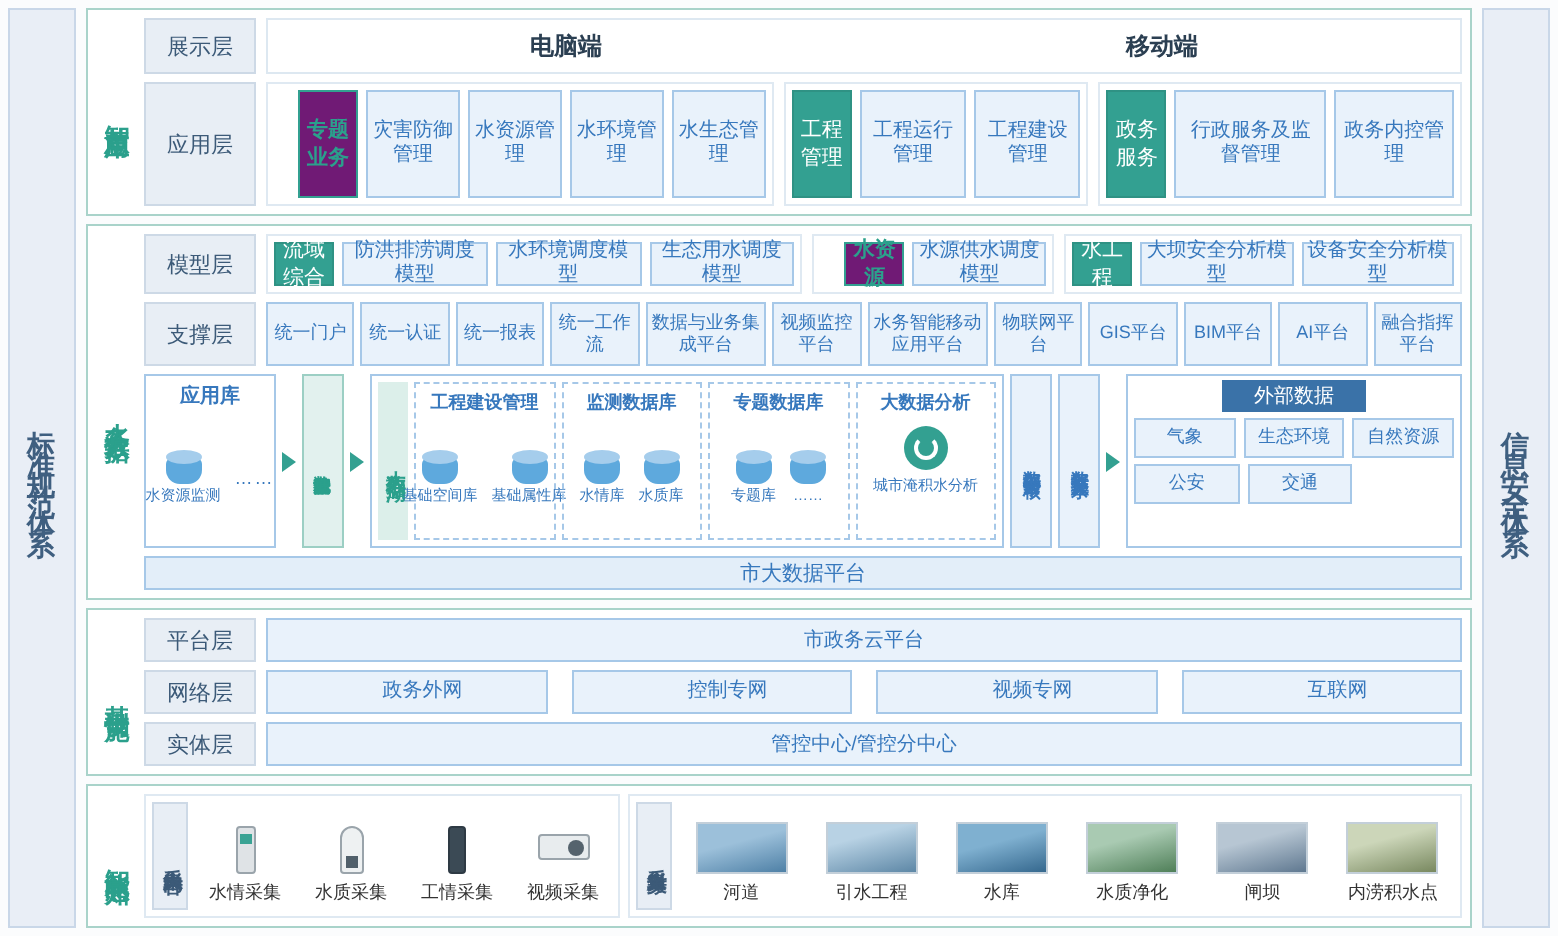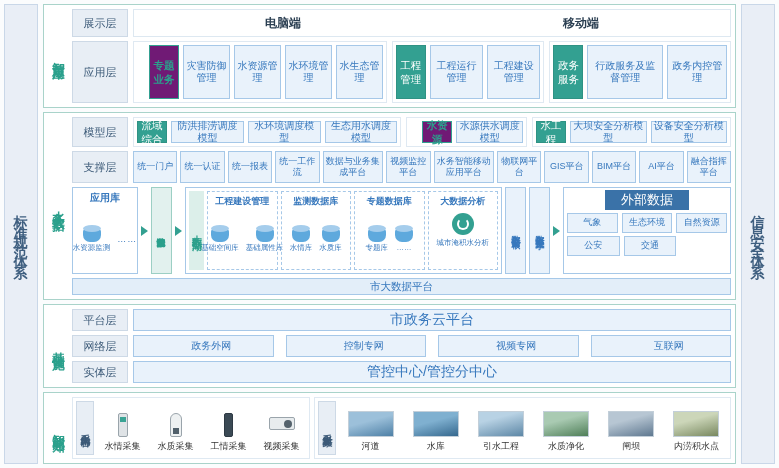--- a/index.html
+++ b/index.html
@@ -40,26 +40,26 @@
   .audit .vtext{font-size:9px;color:#3778bd;font-weight:bold;letter-spacing:1px;}
   .lake{flex:1;border:1px solid #a6c8e8;display:flex;gap:3px;padding:3px;min-width:0;}
   .lake-strip{width:15px;background:#dcefea;display:flex;align-items:center;justify-content:center;flex:none;}
   .lake-strip .vtext{font-size:10px;color:#2ba08c;font-weight:bold;letter-spacing:2px;}
   .db{flex:1;border:1px dashed #a6c8e8;display:flex;flex-direction:column;align-items:center;padding:3px 2px 2px;gap:1px;min-width:0;}
   .db-name{font-size:9px;color:#3778bd;font-weight:bold;white-space:nowrap;}
   .cyls{display:flex;gap:7px;flex:1;align-items:center;}
   .ana-icon{width:22px;height:22px;border-radius:50%;background:#33a091;position:relative;margin:4px 0 2px;}
   .ana-icon::after{content:"";position:absolute;inset:5px;border-radius:50%;border:2px solid #fff;border-top-color:transparent;}
   .ext{width:168px;border:1px solid #a6c8e8;display:flex;flex-direction:column;align-items:center;padding:2px 3px 3px;gap:3px;flex:none;}
-  .ext-title{background:#3a72a8;color:#fff;font-size:13px;padding:1px 16px;}
+  .ext-title{background:#3a72a8;color:#fff;font-size:10px;padding:1px 16px;}
   .ext-row{display:flex;gap:4px;width:100%;}
   .ext-row .item{flex:1;height:20px;font-size:9px;}
   .spacer{flex:1;}
   .bdbar{height:17px;flex:none;background:#e3eef9;border:1px solid #a6c8e8;color:#3778bd;font-size:10.5px;display:flex;align-items:center;justify-content:center;}
-  .wide{flex:1;background:#e9f2fb;border:1px solid #a6c8e8;color:#3778bd;font-size:14px;display:flex;align-items:center;justify-content:center;}
+  .wide{flex:1;background:#e9f2fb;border:1px solid #a6c8e8;color:#3778bd;font-size:10px;display:flex;align-items:center;justify-content:center;}
   .net{flex:1;display:flex;gap:12px;}
   .net .item{flex:1;font-size:10px;padding-left:18px;}
   .panel{border:1px solid #dfe9f2;display:flex;gap:4px;padding:3px;align-items:stretch;min-width:0;}
   .panel-label{width:18px;background:#e8eef5;border:1px solid #cdd9e6;display:flex;align-items:center;justify-content:center;flex:none;}
   .panel-label .vtext{font-size:10px;color:#3c5a78;font-weight:bold;letter-spacing:1px;}
   .sense-item{flex:1;display:flex;flex-direction:column;align-items:center;justify-content:flex-end;gap:3px;padding:2px 1px;min-width:0;}
   .sense-label{font-size:9px;color:#333;white-space:nowrap;}
   .dev{position:relative;flex:none;}
   .d1{width:10px;height:24px;background:#dfe3e6;border:1px solid #9aa4ab;border-radius:2px;}
   .d1::after{content:"";position:absolute;left:1px;right:1px;top:3px;height:5px;background:#3aa394;}
@@ -313,26 +313,26 @@
         </div>
         <div class="panel" style="flex:1;">
           <div class="panel-label">
             <span class="vtext">采集对象</span>
           </div>
           <div class="sense-item">
             <div class="photo p1"></div>
             <div class="sense-label">河道</div>
           </div>
           <div class="sense-item">
+            <div class="photo p2"></div>
+            <div class="sense-label">引水工程</div>
+          </div>
+          <div class="sense-item">
             <div class="photo p3"></div>
             <div class="sense-label">水库</div>
-          </div>
-          <div class="sense-item">
-            <div class="photo p2"></div>
-            <div class="sense-label">引水工程</div>
           </div>
           <div class="sense-item">
             <div class="photo p4"></div>
             <div class="sense-label">水质净化</div>
           </div>
           <div class="sense-item">
             <div class="photo p5"></div>
             <div class="sense-label">闸坝</div>
           </div>
           <div class="sense-item">

